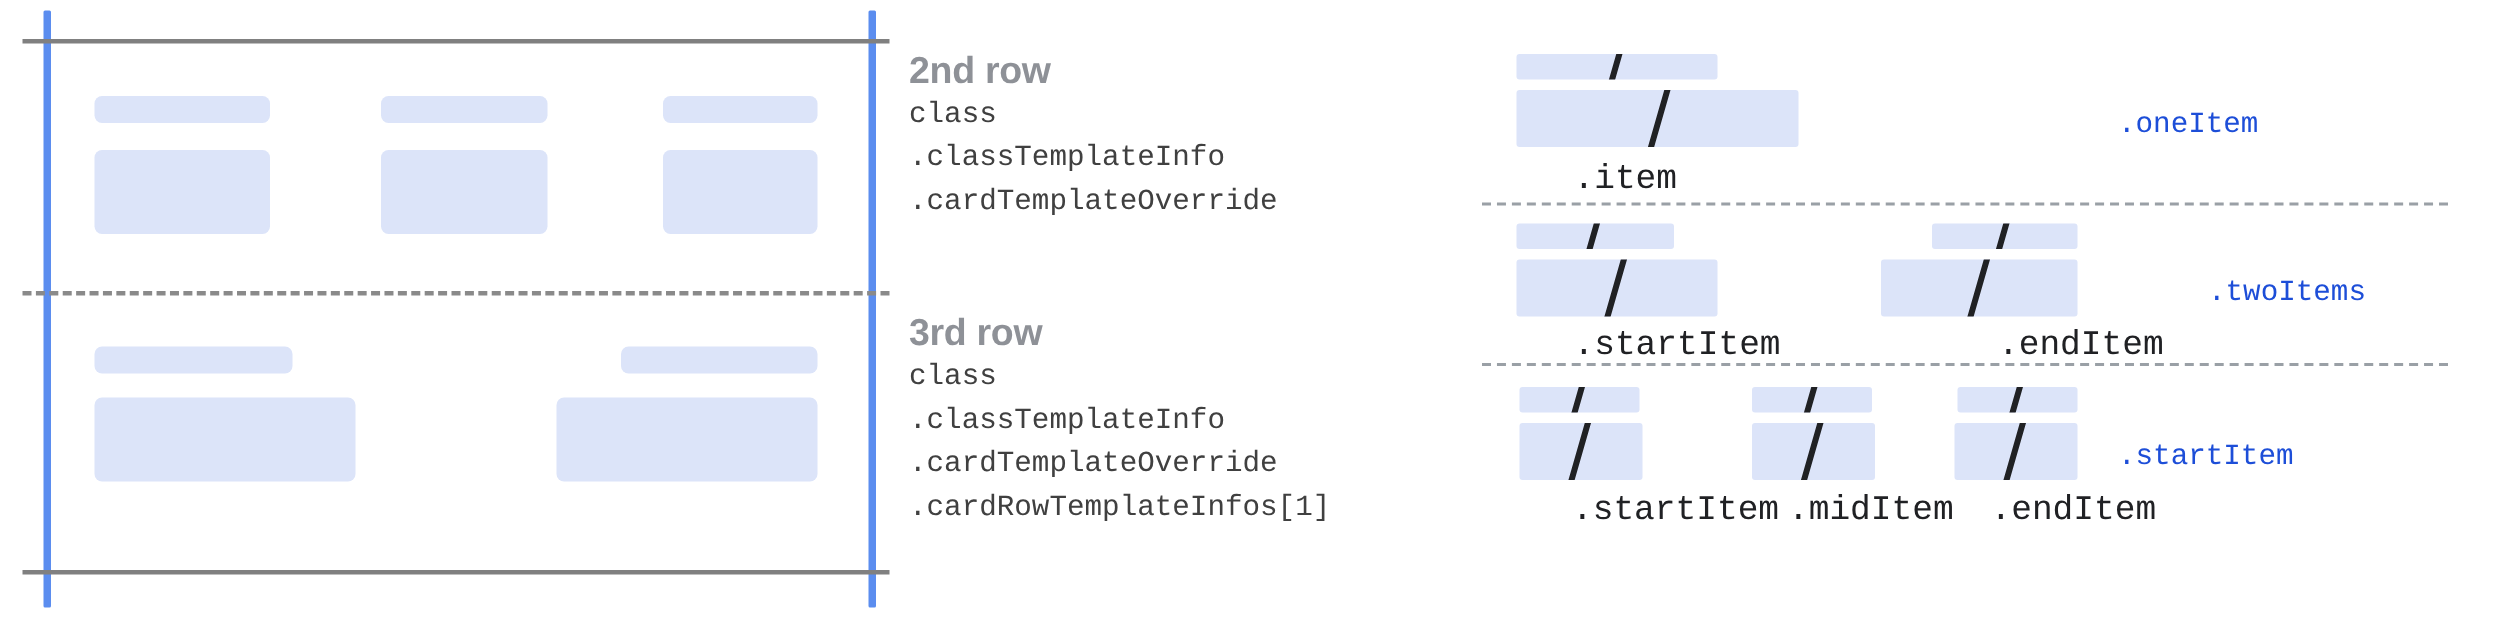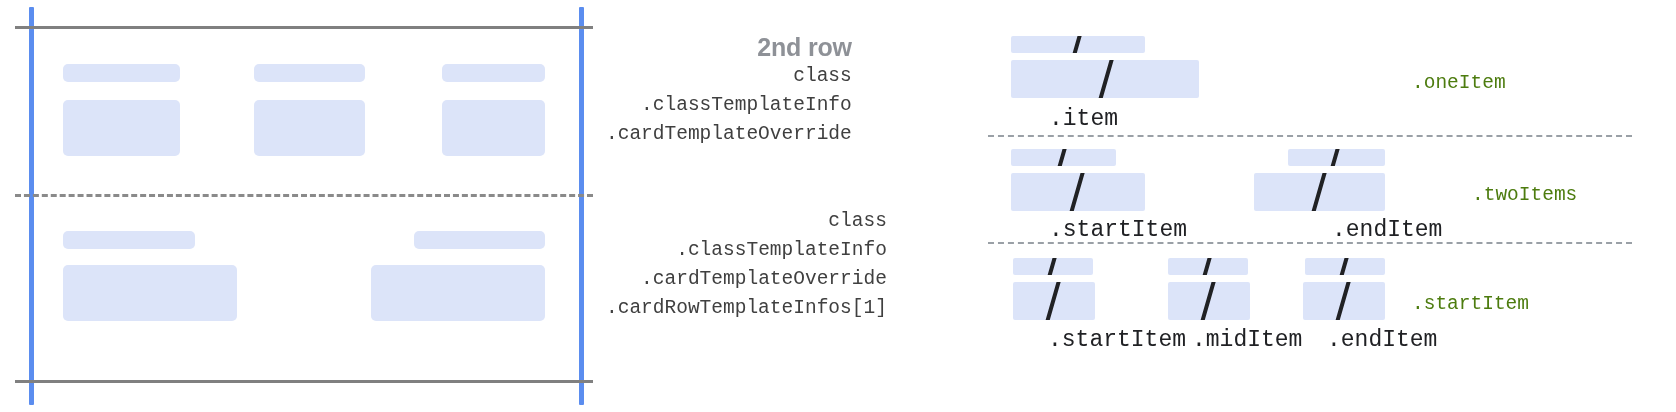--- a/index.html
+++ b/index.html
@@ -3,21 +3,21 @@
 <meta charset="utf-8">
 <style>
   html,body{margin:0;padding:0;}
   body{
     width:1676px;height:412px;
     background:#ffffff;
     font-family:"Liberation Sans", sans-serif;
     overflow:hidden;
     position:relative;
   }
-  .stage{position:absolute;left:0;top:0;width:1676px;height:412px;text-align:right;}
+  .stage{position:absolute;left:0;top:0;width:1676px;height:412px;}
 
   
   .vline{position:absolute;width:5px;background:#5b8def;border-radius:1px;}
   .hline{position:absolute;height:3px;background:#808080;}
   .dashline{position:absolute;height:0;border-top:3px dashed #8a8a8a;}
 
   .ph{position:absolute;background:#dce4f9;border-radius:5px;}
 
   
   .rowblock{position:absolute;}
@@ -47,21 +47,21 @@
     position:absolute;
     width:4px;
     background:#202124;
     transform:rotate(16deg);
     border-radius:1px;
   }
   .vlabel{
     position:absolute;
     font-family:"Liberation Mono", monospace;
     font-size:19.5px;
-    color:#4d7c0f;
+    color:#1d4ed8;
     white-space:pre;
     line-height:22px;
   }
   .vname{
     position:absolute;
     font-family:"Liberation Mono", monospace;
     font-size:23px;
     color:#202124;
     white-space:pre;
     line-height:22px;
@@ -98,20 +98,21 @@
   </div>
 
   <div class="rowblock" style="left:606px;top:32px;">
     <div class="rowtitle">2nd row</div>
     <div class="codeline">class</div>
     <div class="codeline">.classTemplateInfo</div>
     <div class="codeline">.cardTemplateOverride</div>
   </div>
 
   <div class="rowblock" style="left:606px;top:207px;">
+    <div class="rowtitle">3rd row</div>
     <div class="codeline">class</div>
     <div class="codeline">.classTemplateInfo</div>
     <div class="codeline">.cardTemplateOverride</div>
     <div class="codeline">.cardRowTemplateInfos[1]</div>
   </div>
 
   <div>
 
     <div class="variant">
       <div class="vbox" style="left:1011px;top:36px;width:134px;height:17px;">

